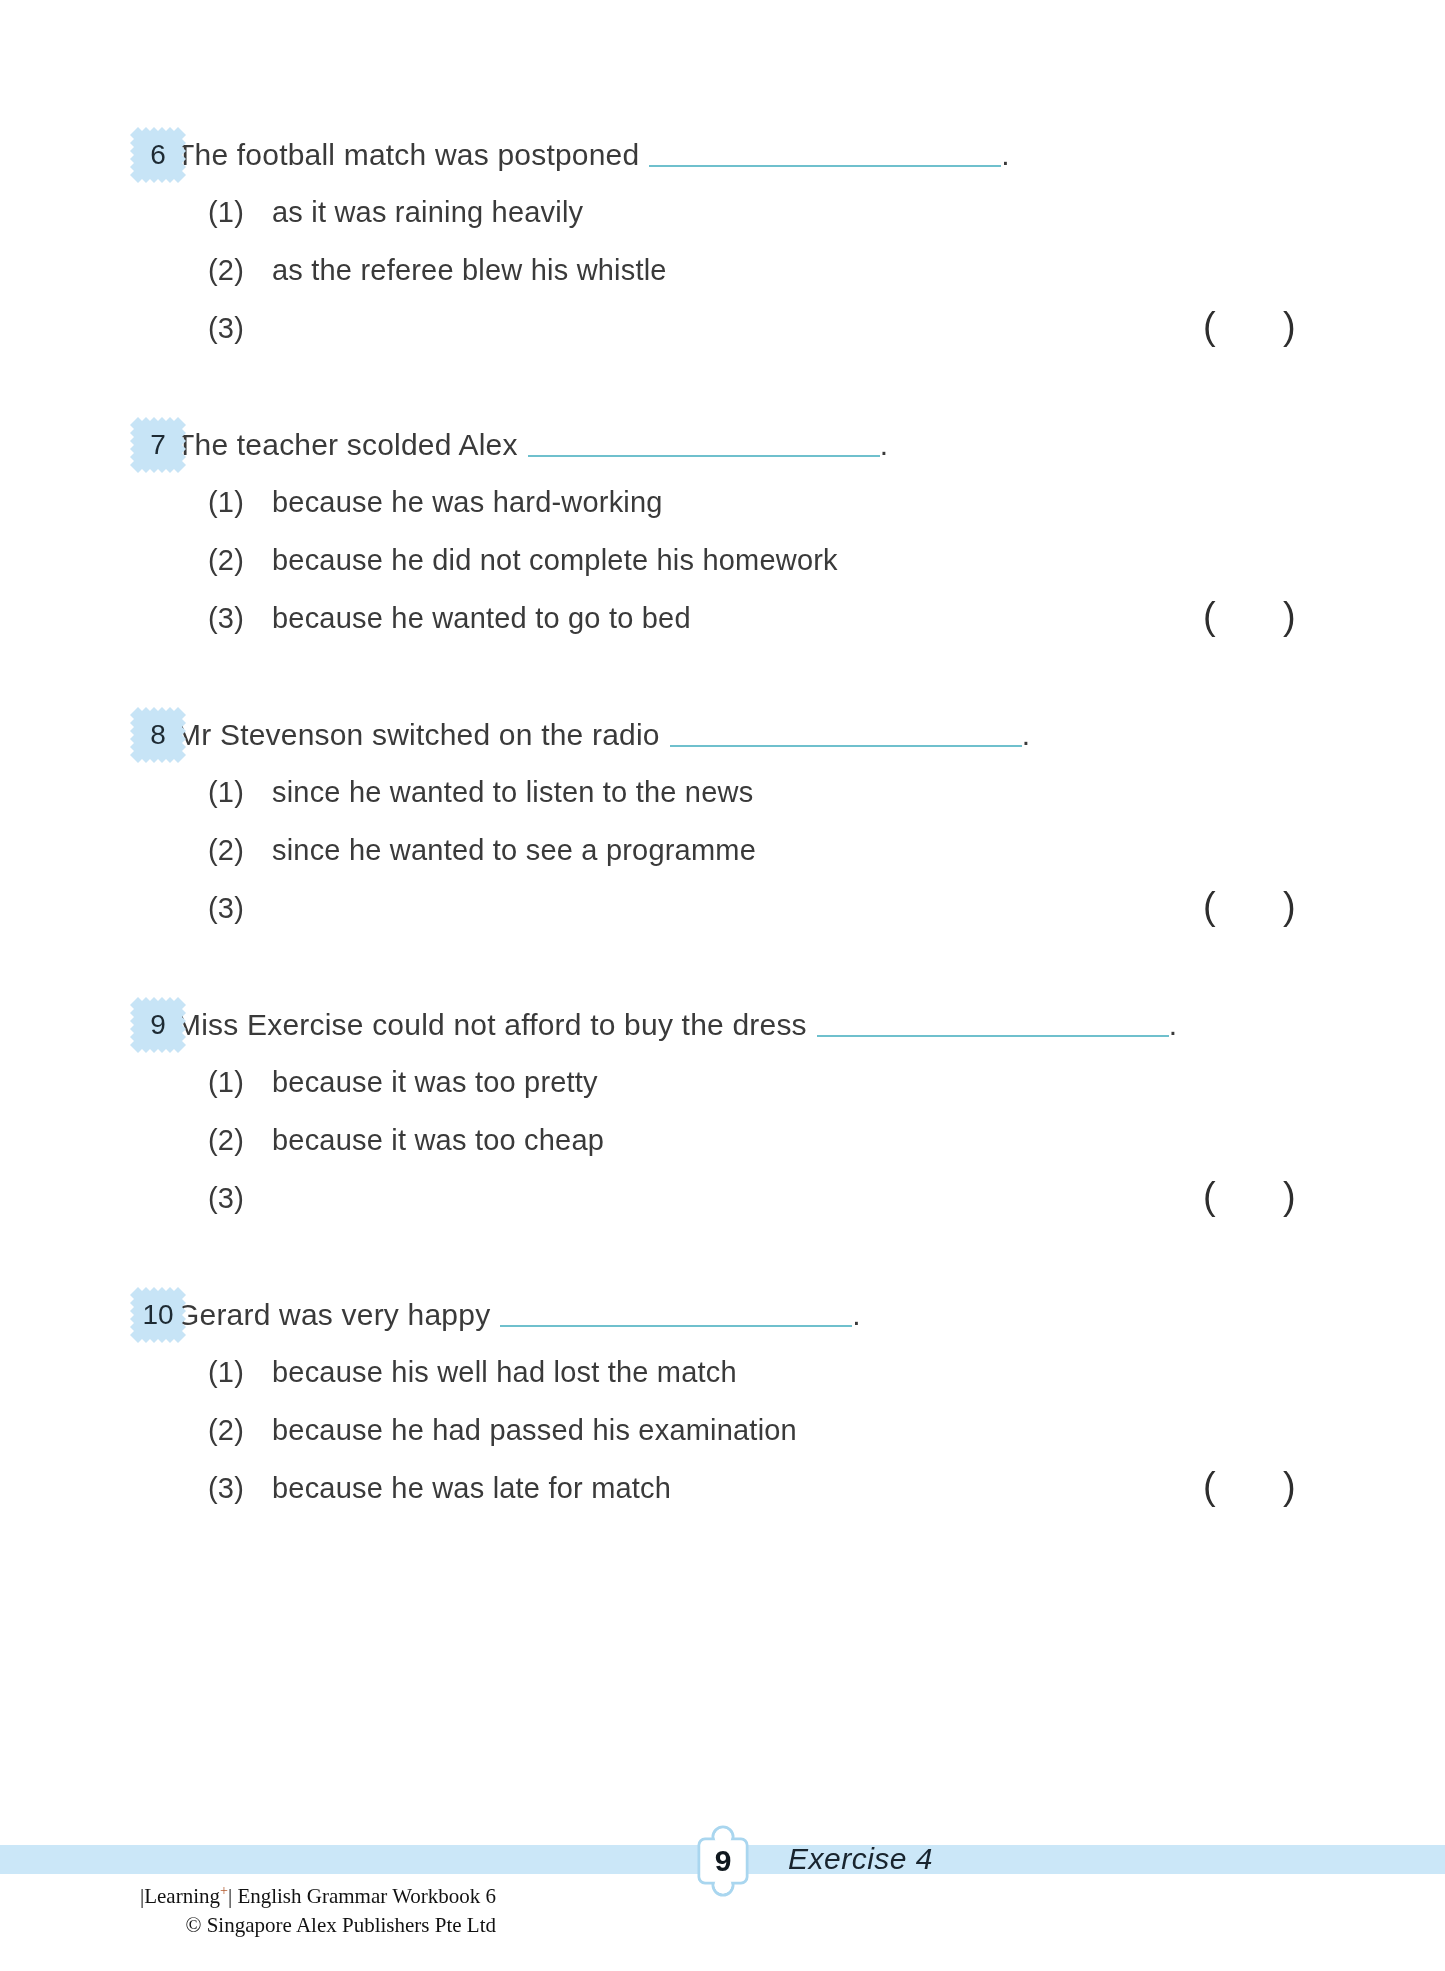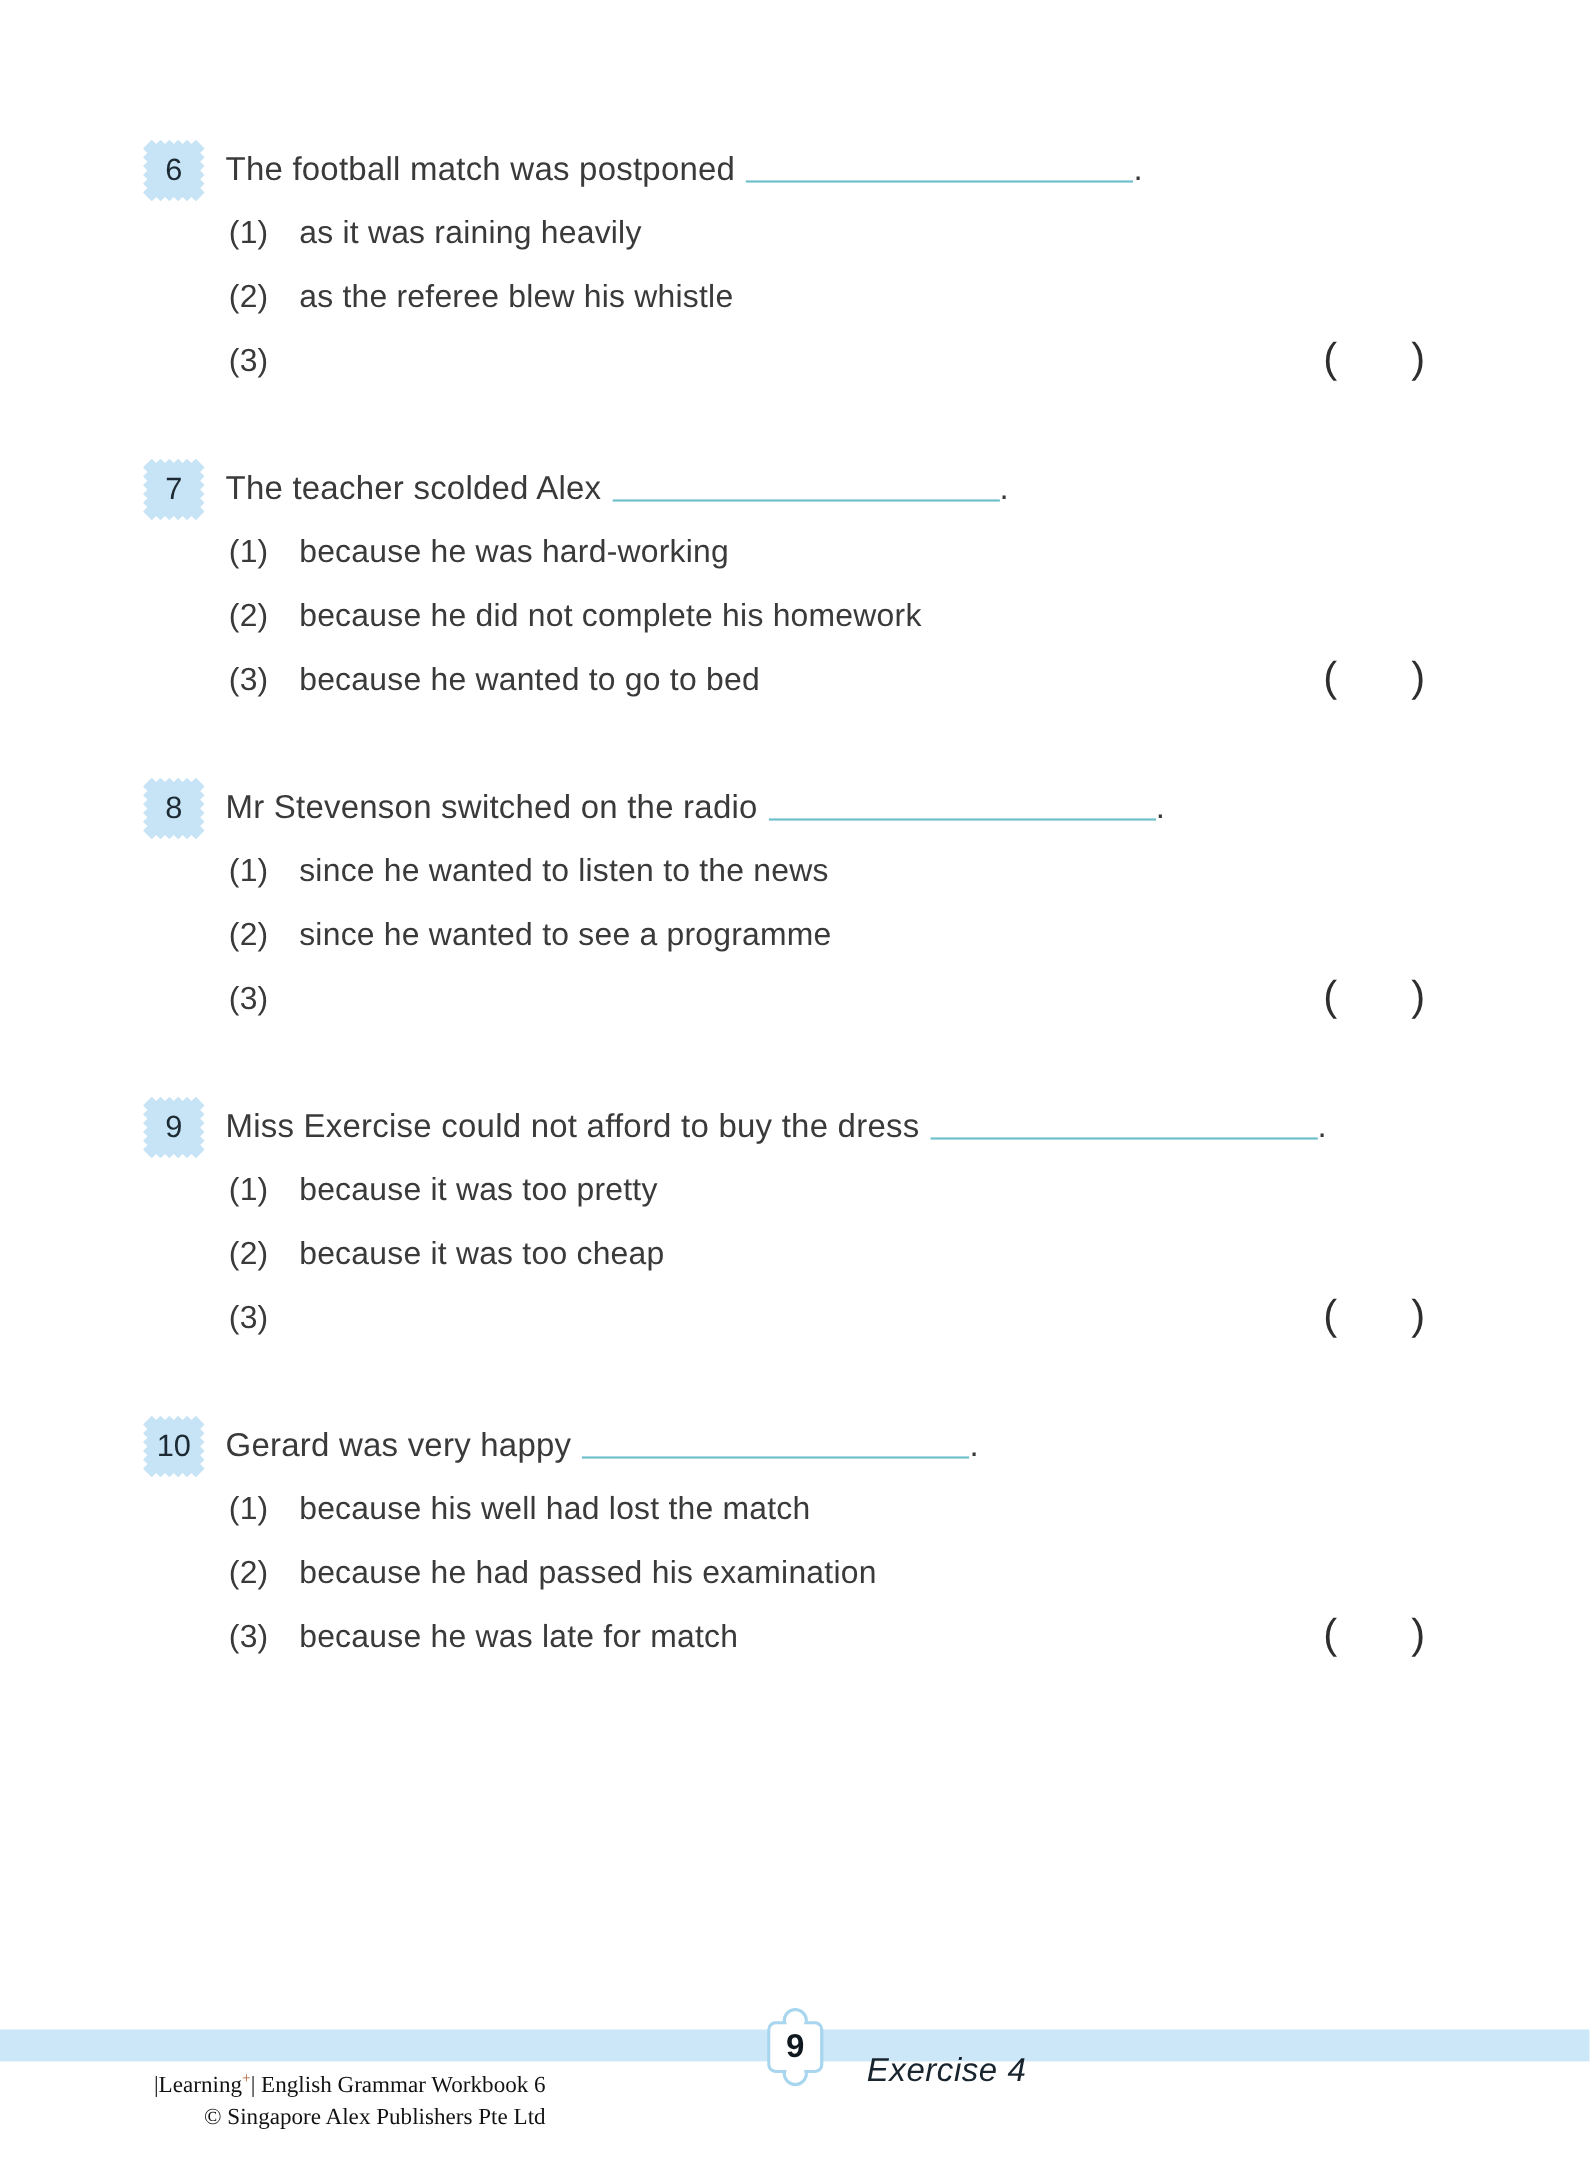--- a/index.html
+++ b/index.html
@@ -9,21 +9,21 @@
   }
   .question{position:absolute;left:130px;width:1250px;}
   .q-badge{position:absolute;left:0;top:0;width:56px;height:56px;}
   .q-badge svg{position:absolute;left:0;top:0;}
   .q-badge .num{
     position:absolute;left:0;top:0;right:0;bottom:0;
     display:flex;align-items:center;justify-content:center;
     font-size:28px;color:#1d2a33;
   }
   .q-head{
-    margin-left:75px;font-size:30px;line-height:56px;letter-spacing:.2px;
+    margin-left:46px;font-size:30px;line-height:56px;letter-spacing:.2px;
     white-space:nowrap;color:#3a3a3a;
   }
   .blank{
     display:inline-block;width:352px;height:2px;
     border-bottom:2px solid var(--line_teal,#6fc0cd);
     margin-left:10px;transform:translateY(2px);
   }
   .q-options{list-style:none;margin:0;padding:0 0 0 78px;}
   .q-options li{
     position:relative;height:58px;display:flex;align-items:center;
@@ -43,21 +43,21 @@
   }
   .page-badge{position:absolute;left:691px;top:1825px;width:64px;height:72px;}
   .page-badge svg{position:absolute;left:0;top:0;}
   .page-badge .num{
     position:absolute;left:0;top:0;right:0;bottom:0;
     display:flex;align-items:center;justify-content:center;
     font-size:30px;font-weight:700;color:#10181f;
   }
   .exercise-label{
     position:absolute;left:788px;top:1843px;height:32px;line-height:32px;
-    font-style:italic;font-size:30px;color:#18242e;letter-spacing:.5px;margin-top:24px;
+    font-style:italic;font-size:30px;color:#18242e;letter-spacing:.5px;
   }
   .credits{
     position:absolute;left:140px;top:1876px;
     font-family:"Liberation Serif", serif;font-size:21px;color:#121212;
     line-height:29px;
     text-align:right;
   }
   .credits sup{color:var(--accent_plus,#b35a2e);font-size:14px;}
 </style>
 </head>

